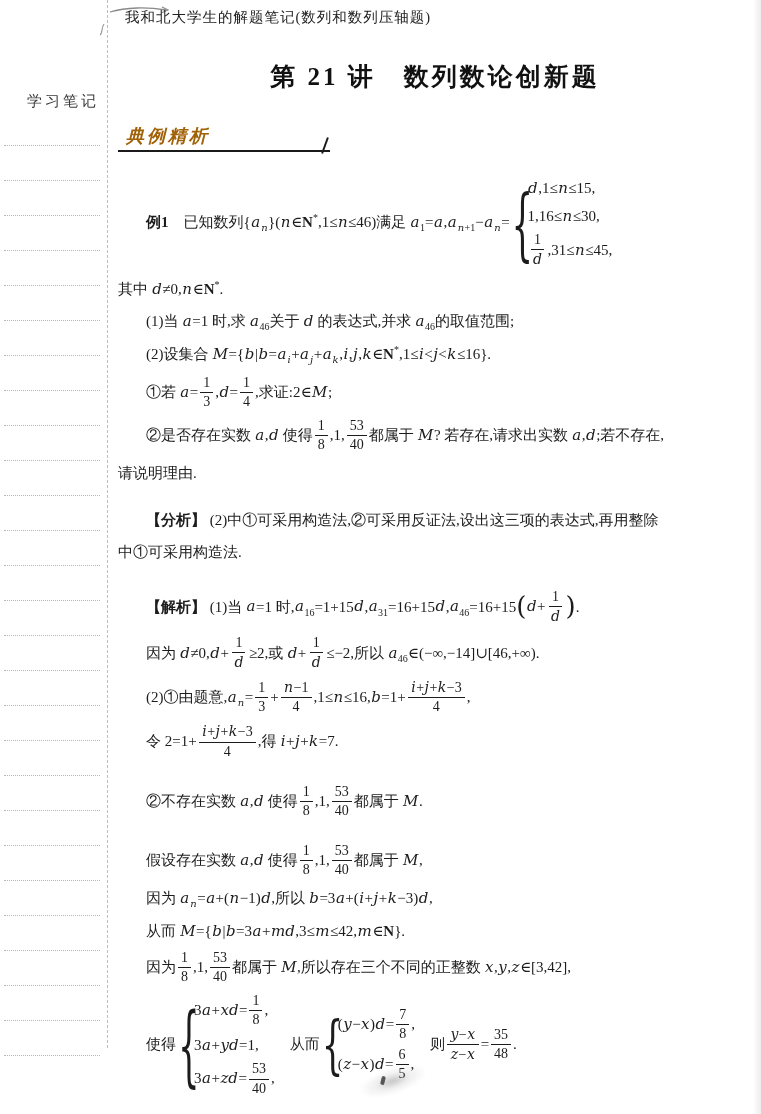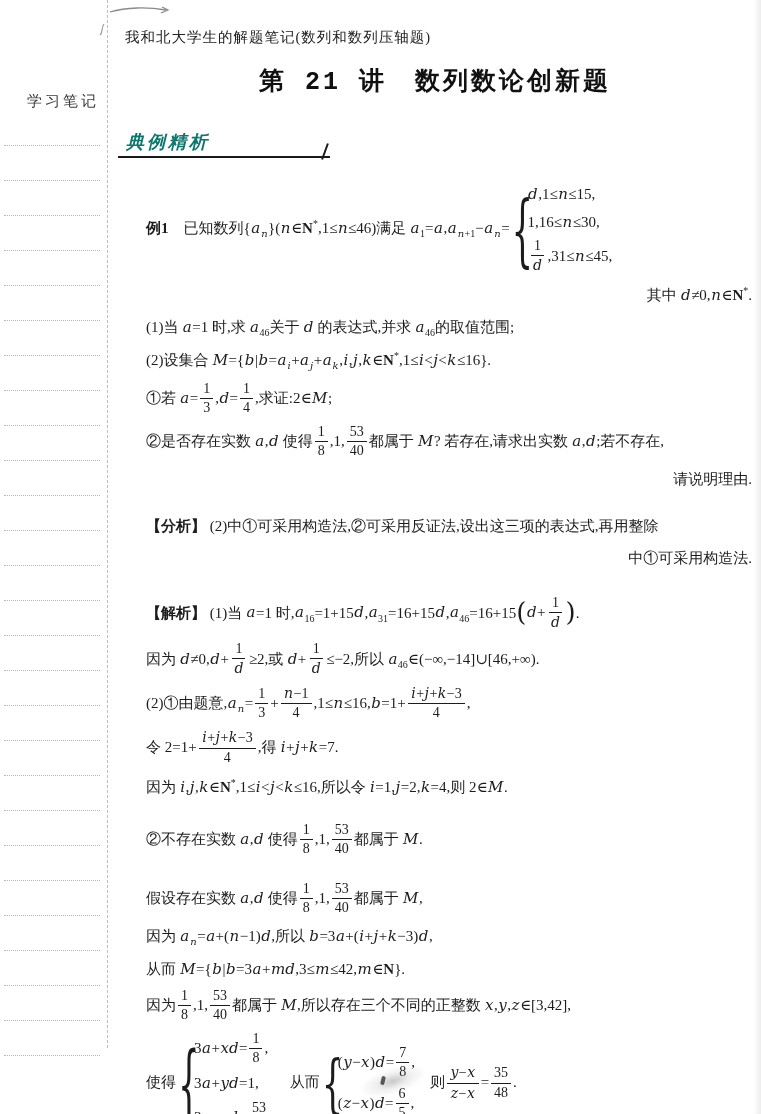--- a/index.html
+++ b/index.html
@@ -14,32 +14,32 @@
   .ruled{position:absolute;left:4px;width:96px;border-top:1px dotted #b7b7b7;height:0;}
   #margin-divider{position:absolute;left:107px;top:0;height:1048px;border-left:1px dashed #b3b3b3;opacity:.85;}
   
   #edge-right{position:absolute;right:0;top:0;width:8px;height:1114px;
     background:linear-gradient(to right,rgba(0,0,0,0),rgba(0,0,0,.07));}
   #smudge{position:absolute;left:358px;top:1068px;width:70px;height:26px;border-radius:50%;
     background:radial-gradient(closest-side,rgba(90,90,90,.35),rgba(120,120,120,.12),rgba(255,255,255,0));
     transform:rotate(-18deg);filter:blur(1px);}
   #smudge-dot{position:absolute;left:381px;top:1076px;width:4px;height:9px;background:#333;border-radius:2px;transform:rotate(14deg);opacity:.8;}
   
-  #book-header{position:absolute;left:125px;top:28px;font-size:14.5px;letter-spacing:1px;color:#222;}
+  #book-header{position:absolute;left:125px;top:8px;font-size:14.5px;letter-spacing:1px;color:#222;}
   #pen-mark{position:absolute;left:96px;top:2px;}
   
   #content{position:absolute;left:118px;top:52px;width:634px;font-size:15px;line-height:1.55;}
-  #page-title{font-size:25px;font-weight:600;letter-spacing:3px;text-align:center;margin:12px 0 26px 0;color:#111;font-family:Liberation Mono, monospace;}
+  #page-title{font-size:25px;font-weight:600;letter-spacing:3px;text-align:center;margin:6px 0 26px 0;color:#111;}
   #badge-wrap{position:relative;margin:0 0 18px 0;height:36px;}
-  #section-badge{font-weight:bold;font-style:italic;font-size:18px;letter-spacing:3px;color:#0f766e;padding-left:8px;}
+  #section-badge{font-weight:bold;font-style:italic;font-size:18px;letter-spacing:3px;color:#a16207;padding-left:8px;}
   #badge-underline{position:absolute;left:0;top:27px;width:212px;border-top:2px solid #1a1a1a;}
   #badge-slash{position:absolute;left:206px;top:14px;width:2px;height:17px;background:#1a1a1a;transform:rotate(20deg);}
   
   .line{margin-top:8px;padding-left:28px;}
-  .noind{padding-left:0;text-align:right;}
+  .noind{padding-left:0;}
   .mt-lg{margin-top:24px;}
   .mv{font-family:"DejaVu Serif","Liberation Serif",serif;font-style:italic;padding:0 .5px;}
   .bb{font-weight:bold;}
   .ssub{font-size:10px;vertical-align:-4px;letter-spacing:0;}
   .ssup{font-size:10px;vertical-align:6px;}
   .frac{display:inline-flex;flex-direction:column;align-items:center;vertical-align:middle;
     margin:0 2px;line-height:1.15;font-size:14px;position:relative;top:-1px;}
   .frac .num{padding:0 3px 1px 3px;border-bottom:1px solid #1c1c1c;}
   .frac .den{padding:1px 3px 0 3px;}
   .cases{display:inline-flex;align-items:center;vertical-align:middle;margin-left:2px;}
@@ -154,21 +154,20 @@
             <span class="num"><i class="mv">n</i>−1</span>
             <span class="den">4</span>
           </span>,1≤<i class="mv">n</i>≤16,<i class="mv">b</i>=1+<span class="frac">
             <span class="num"><i class="mv">i</i>+<i class="mv">j</i>+<i class="mv">k</i>−3</span>
             <span class="den">4</span>
           </span>,</div>
         <div class="line line">令 2=1+<span class="frac">
             <span class="num"><i class="mv">i</i>+<i class="mv">j</i>+<i class="mv">k</i>−3</span>
             <span class="den">4</span>
           </span>,得 <i class="mv">i</i>+<i class="mv">j</i>+<i class="mv">k</i>=7.</div>
-        <div class="line line">因为 <i class="mv">i</i>,<i class="mv">j</i>,<i class="mv">k</i>∈<span class="bb">N</span><span class="ssup">*</span>,1≤<i class="mv">i</i>&lt;<i class="mv">j</i>&lt;<i class="mv">k</i>≤16,所以令 <i class="mv">i</i>=1,<i class="mv">j</i>=2,<i class="mv">k</i>=4,则 2∈<i class="mv">M</i>.</div>
         <div class="line mt-lg">②不存在实数 <i class="mv">a</i>,<i class="mv">d</i> 使得<span class="frac">
             <span class="num">1</span>
             <span class="den">8</span>
           </span>,1,<span class="frac">
             <span class="num">53</span>
             <span class="den">40</span>
           </span>都属于 <i class="mv">M</i>.</div>
         <div class="line mt-lg">假设存在实数 <i class="mv">a</i>,<i class="mv">d</i> 使得<span class="frac">
             <span class="num">1</span>
             <span class="den">8</span>

